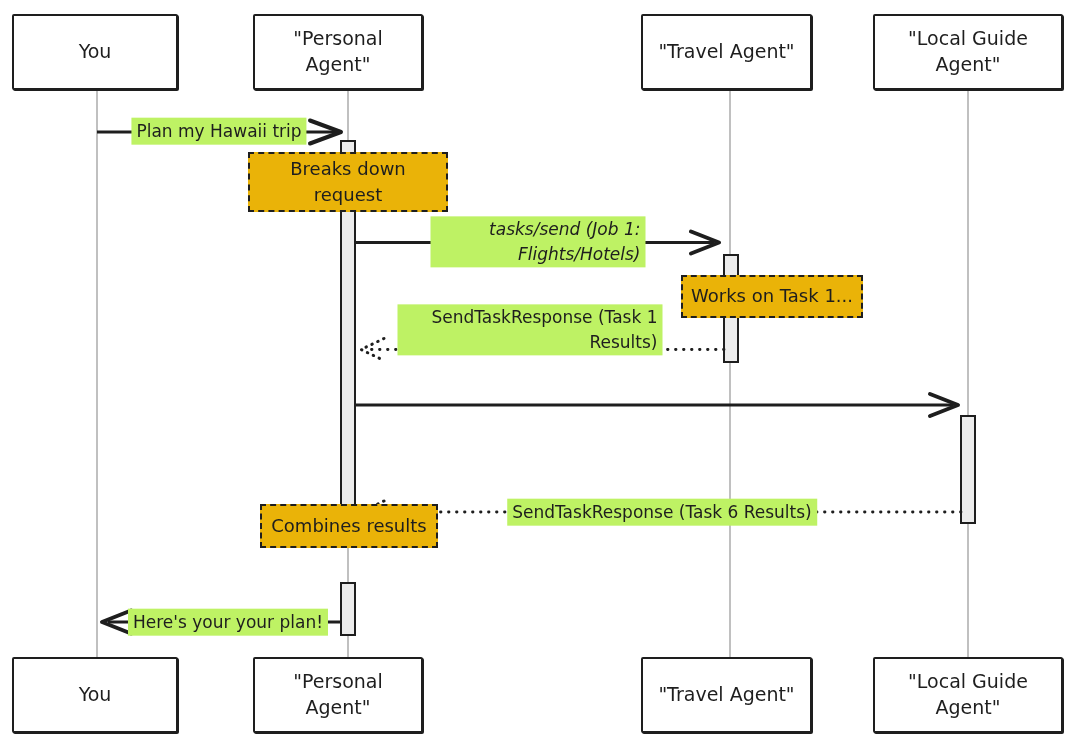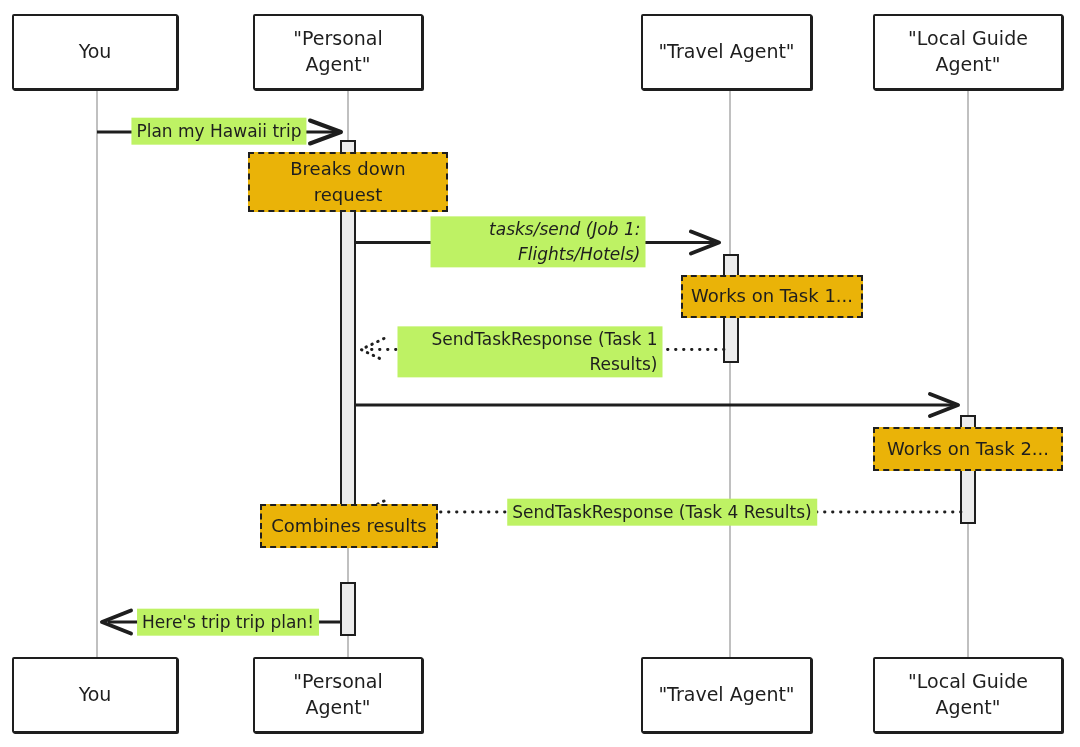--- a/index.html
+++ b/index.html
@@ -59,28 +59,27 @@
 
     <line x1="961" y1="512" x2="366" y2="512" stroke="#1e1e1e" stroke-width="2.8" stroke-dasharray="0.5 7.5" stroke-linecap="round"></line>
     <path d="M 384 501 L 361 512 L 384 523" fill="none" stroke="#1e1e1e" stroke-width="3" stroke-dasharray="0.5 6" stroke-linecap="round" stroke-linejoin="round"></path>
 
     <line x1="341" y1="622" x2="108" y2="622" stroke="#1e1e1e" stroke-width="3"></line>
     <path d="M 131 610.5 L 102 622 L 131 633.5" fill="none" stroke="#1e1e1e" stroke-width="4" stroke-linecap="round" stroke-linejoin="round"></path>
   </svg>
 
   <div class="note" style="left:248px;top:152px;width:200px;height:60px;padding:0 28px;">Breaks down request</div>
   <div class="note" style="left:638px;top:275px;width:182px;height:43px;padding:0 8px;margin-left:43px;">Works on Task 1...</div>
-  <div class="note" style="left:873px;top:427px;width:190px;height:44px;padding:0 8px;">Works on Task 2...</div>
   <div class="note" style="left:260px;top:504px;width:178px;height:44px;padding:0 6px;">Combines results</div>
 
   <div class="msg-label nowrap" style="left:219px;top:131px;">Plan my Hawaii trip</div>
   <div class="msg-label" style="left:538px;top:242px;width:205px;font-style:italic;">tasks/send (Job 1: Flights/Hotels)</div>
-  <div class="msg-label" style="left:530px;top:352px;width:255px;">SendTaskResponse (Task 1 Results)</div>
-  <div class="msg-label nowrap" style="left:662px;top:512px;">SendTaskResponse (Task 4 Results)</div>
-  <div class="msg-label nowrap" style="left:228px;top:622px;">Here's trip trip plan!</div>
+  <div class="msg-label" style="left:530px;top:330px;width:255px;">SendTaskResponse (Task 1 Results)</div>
+  <div class="msg-label nowrap" style="left:662px;top:512px;">SendTaskResponse (Task 6 Results)</div>
+  <div class="msg-label nowrap" style="left:228px;top:622px;">Here's your your plan!</div>
 
   <div class="participant" style="left:12px;top:14px;width:166px;">You</div>
   <div class="participant" style="left:253px;top:14px;width:170px;">"Personal Agent"</div>
   <div class="participant" style="left:641px;top:14px;width:171px;">"Travel Agent"</div>
   <div class="participant" style="left:873px;top:14px;width:190px;">"Local Guide Agent"</div>
 
   <div class="participant" style="left:12px;top:657px;width:166px;">You</div>
   <div class="participant" style="left:253px;top:657px;width:170px;">"Personal Agent"</div>
   <div class="participant" style="left:641px;top:657px;width:171px;">"Travel Agent"</div>
   <div class="participant" style="left:873px;top:657px;width:190px;">"Local Guide Agent"</div>

